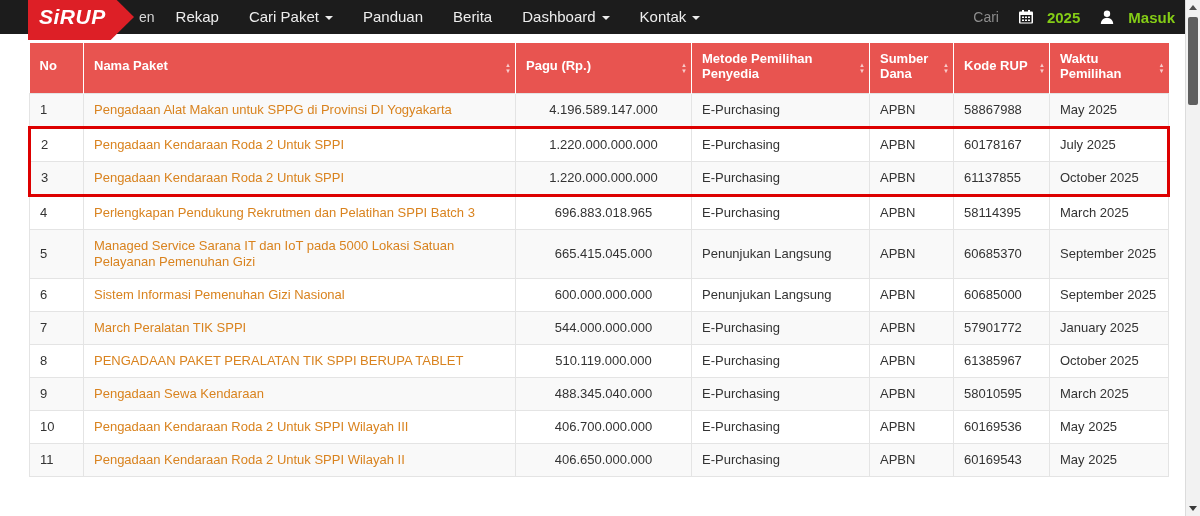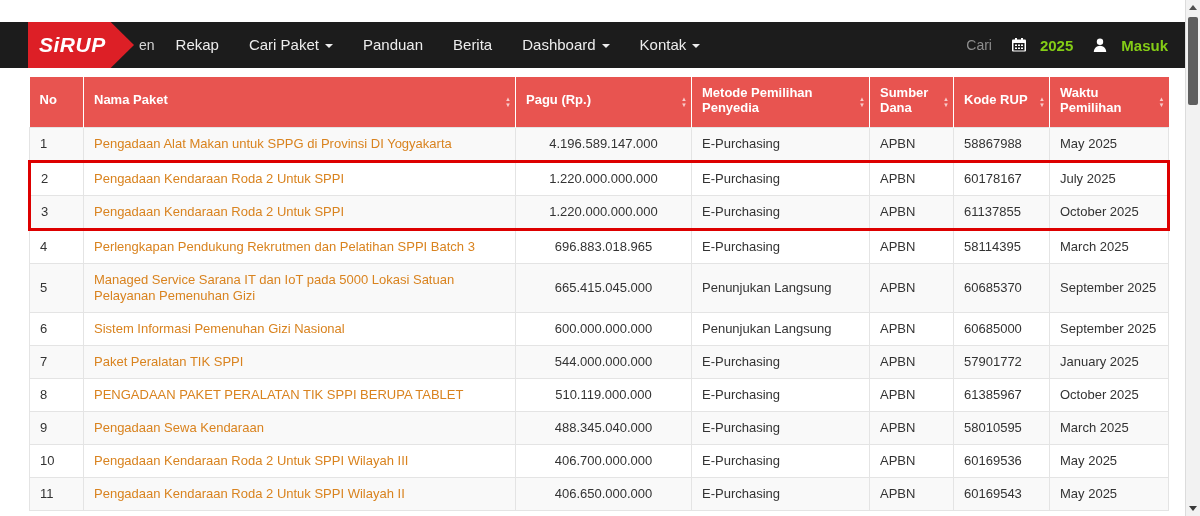--- a/index.html
+++ b/index.html
@@ -3,41 +3,41 @@
 <meta charset="utf-8">
 <title>SiRUP</title>
 <style>
   * { margin:0; padding:0; box-sizing:border-box; }
   html,body { width:1200px; }
   body { font-family:"Liberation Sans", sans-serif; background:#fff; }
   .page { position:relative; width:1200px; height:516px; overflow:hidden; background:#fff; }
 
   
   .navbar {
-    height:46px; width:1185px; background:var(--navbar-dark,#1c1c1c);
-    display:flex; align-items:center; position:relative;margin-top:22px;
+    height:34px; width:1185px; background:var(--navbar-dark,#1c1c1c);
+    display:flex; align-items:center; position:relative;
   }
   .logo {
     position:relative; margin-left:28px; height:46px; width:106px; flex:0 0 auto;
     background:var(--logo-red,#dd1f26);
     clip-path:polygon(0 0, 78% 0, 100% 50%, 78% 100%, 0 100%);
     display:flex; align-items:center; padding-left:11px; cursor:pointer;
   }
   .logo-text { color:#fff; font-weight:bold; font-style:italic; font-size:21px; letter-spacing:.5px; }
   .nav-frag { color:#d6d6d6; font-size:14px; margin:0 6px 0 5px; }
   .nav-menu { display:flex; list-style:none; align-items:center; height:46px; }
   .nav-link {
     color:#ededed; font-size:15px; padding:0 15px; line-height:46px; display:block;
     text-decoration:none; cursor:pointer; white-space:nowrap;
   }
   .caret {
     display:inline-block; width:0; height:0; margin-left:6px; vertical-align:middle;
     border-left:4px solid transparent; border-right:4px solid transparent; border-top:4px solid #ededed;
   }
-  .nav-right { margin-left:auto; display:flex; align-items:center; gap:20px; padding-right:17px; }
+  .nav-right { margin-left:auto; display:flex; align-items:center; gap:20px; padding-right:10px; }
   .nav-cari { color:#8d8d8d; font-size:14px; cursor:pointer; }
   .nav-year, .nav-login {
     color:#84cc16; font-weight:bold; font-size:15px; display:flex; align-items:center; gap:14px;
     text-decoration:none; cursor:pointer;
   }
 
   
   .content { padding:9px 15px 0 28px; width:1185px; }
   table { width:100%; border-collapse:collapse; table-layout:fixed; }
   thead th {
@@ -223,21 +223,21 @@
             <td class="cell-no">6</td>
             <td class="cell-nama"><a class="pkg-link">Sistem Informasi Pemenuhan Gizi Nasional</a></td>
             <td class="cell-pagu">600.000.000.000</td>
             <td class="cell-metode">Penunjukan Langsung</td>
             <td class="cell-sumber">APBN</td>
             <td class="cell-kode">60685000</td>
             <td class="cell-waktu">September 2025</td>
           </tr>
           <tr class="odd">
             <td class="cell-no">7</td>
-            <td class="cell-nama"><a class="pkg-link">Paket Peralatan TIK SPPI</a></td>
+            <td class="cell-nama"><a class="pkg-link">March Peralatan TIK SPPI</a></td>
             <td class="cell-pagu">544.000.000.000</td>
             <td class="cell-metode">E-Purchasing</td>
             <td class="cell-sumber">APBN</td>
             <td class="cell-kode">57901772</td>
             <td class="cell-waktu">January 2025</td>
           </tr>
           <tr class="even">
             <td class="cell-no">8</td>
             <td class="cell-nama"><a class="pkg-link">PENGADAAN PAKET PERALATAN TIK SPPI BERUPA TABLET</a></td>
             <td class="cell-pagu">510.119.000.000</td>

